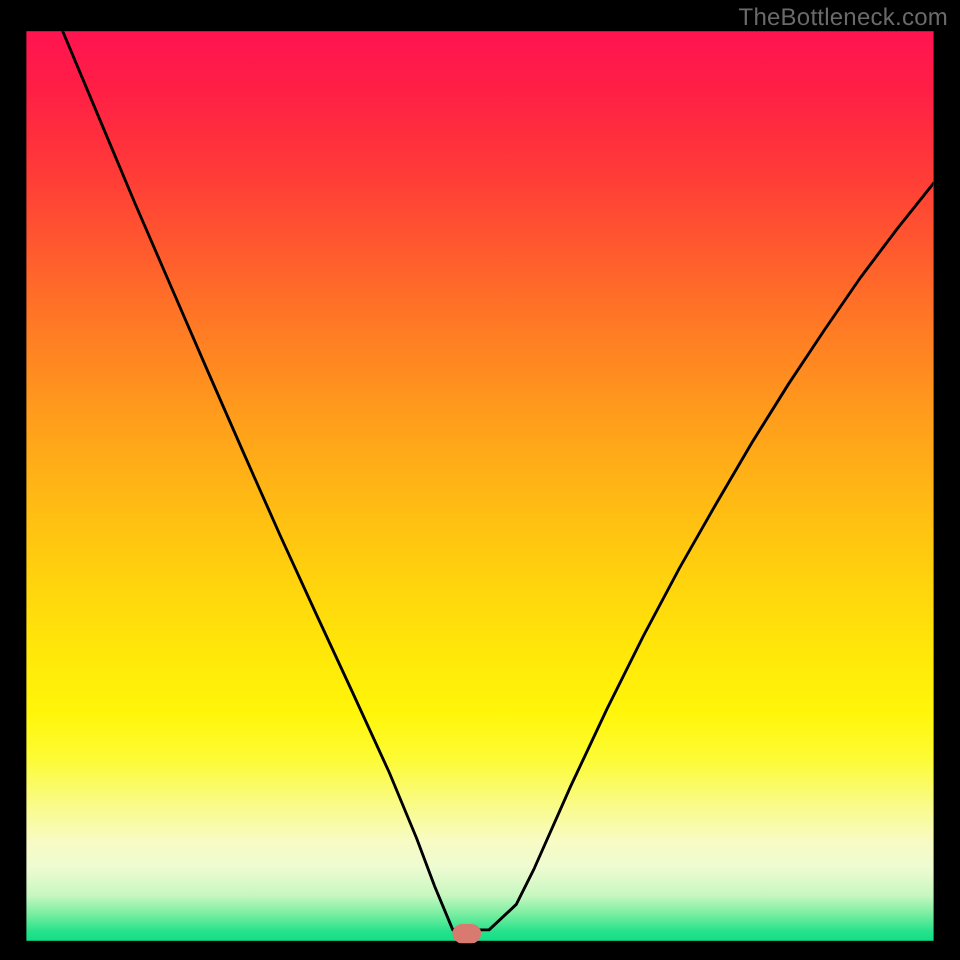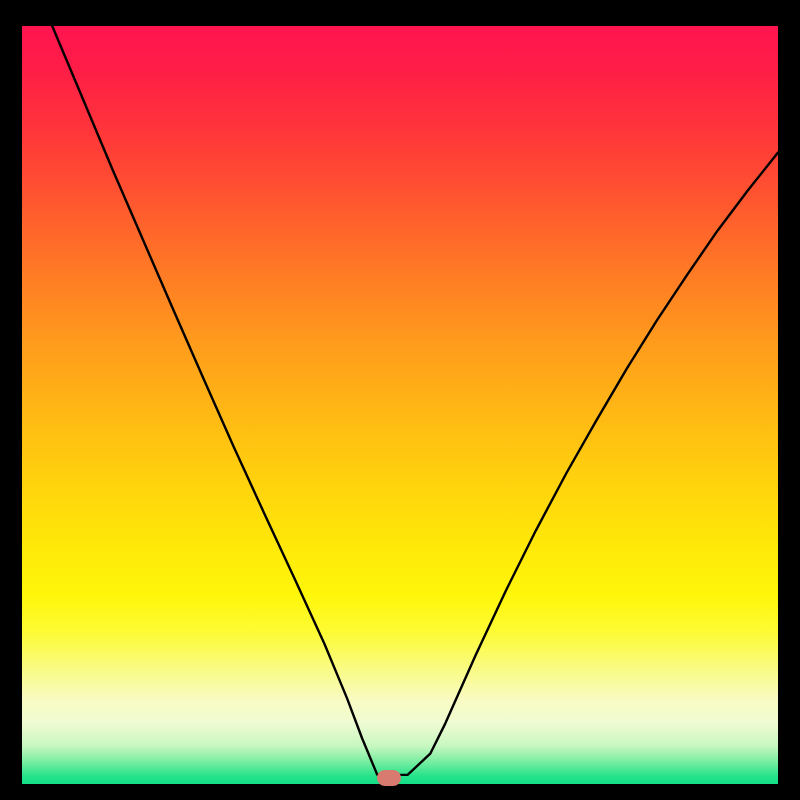--- a/index.html
+++ b/index.html
@@ -74,20 +74,21 @@
     width: 756px;
     height: 758px;
     z-index: 2;
   }
 </style>
 </head>
 <body>
 
 <div class="stage">
 
+  <div class="watermark">TheBottleneck.com</div>
 
   <div class="plot"></div>
 
   <svg class="curve" viewBox="0 0 756 758" preserveAspectRatio="none">
     <path id="curve-path" fill="none" stroke="#000" stroke-width="2.4" stroke-linejoin="round" stroke-linecap="round" d="M30.24 0.00 L60.48 72.01 L90.72 144.02 L120.96 213.76 L151.20 283.49 L181.44 352.47 L211.68 420.69 L241.92 486.64 L272.16 551.82 L302.40 617.77 L325.08 672.35 L340.20 712.52 L355.32 748.90 L385.56 748.90 L408.24 727.68 L423.36 697.36 L453.60 629.14 L483.84 564.71 L514.08 504.07 L544.32 447.22 L574.56 394.16 L604.80 342.62 L635.04 294.10 L665.28 248.62 L695.52 204.66 L725.76 164.49 L756.00 126.59"></path>
   </svg>
 
   <div id="marker" class="marker" style="left: 388.66px; top: 777.936px;"></div>
 
 </div>

